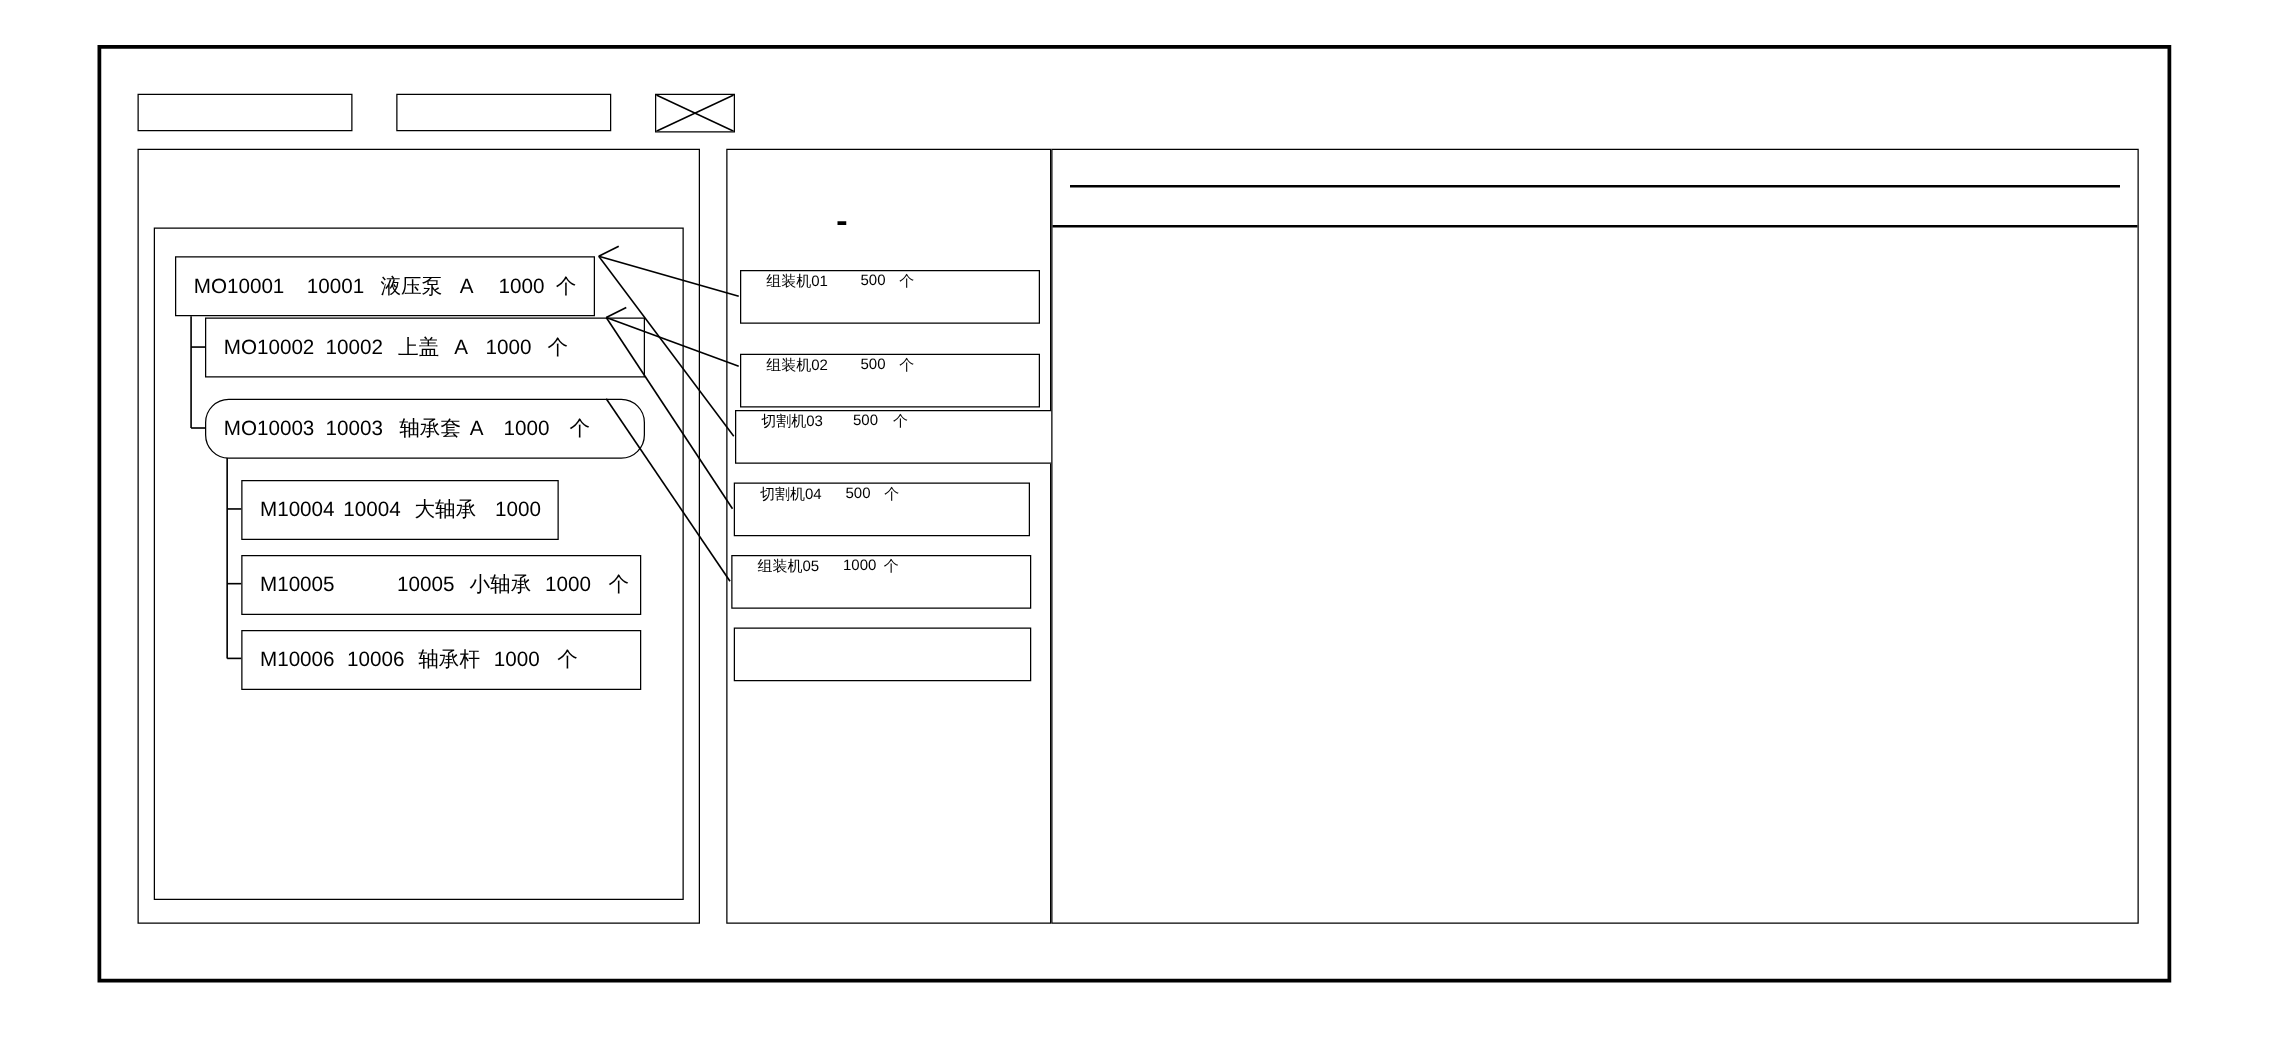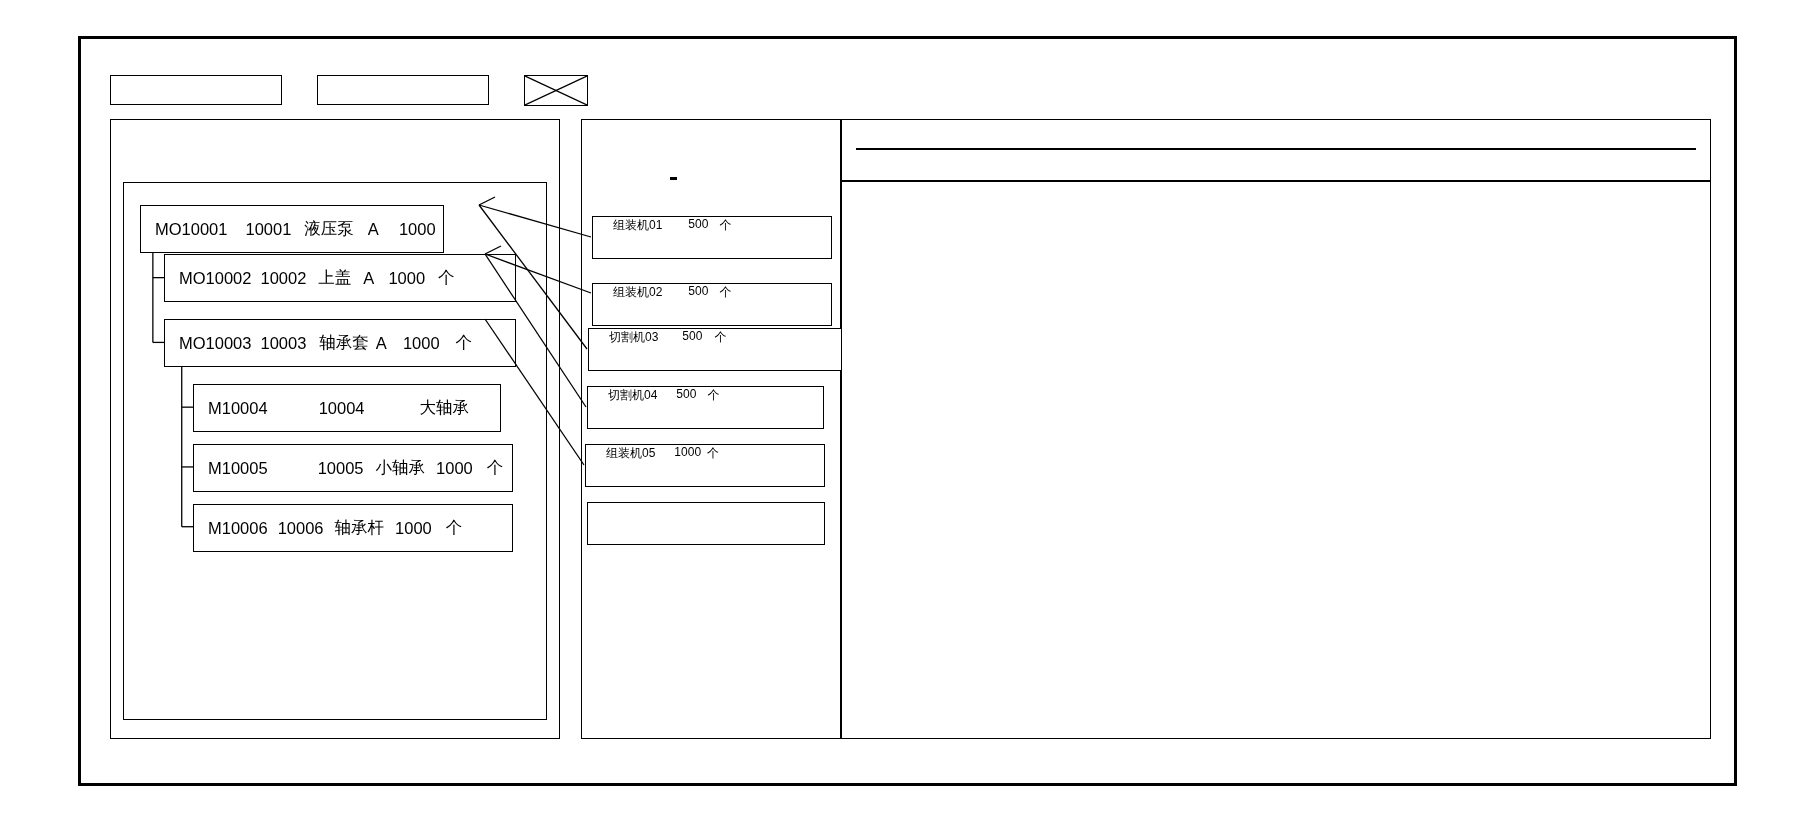--- a/index.html
+++ b/index.html
@@ -221,48 +221,48 @@
           <line x1="29" y1="48" x2="29" y2="160" stroke="#000" stroke-width="1.3"></line>
           <line x1="29" y1="95" x2="53" y2="95" stroke="#000" stroke-width="1.3"></line>
           <line x1="29" y1="160" x2="53" y2="160" stroke="#000" stroke-width="1.3"></line>
 
           <line x1="58" y1="183" x2="58" y2="345" stroke="#000" stroke-width="1.3"></line>
           <line x1="58" y1="225" x2="82" y2="225" stroke="#000" stroke-width="1.3"></line>
           <line x1="58" y1="285" x2="82" y2="285" stroke="#000" stroke-width="1.3"></line>
           <line x1="58" y1="345" x2="82" y2="345" stroke="#000" stroke-width="1.3"></line>
         </svg>
 
-        <div class="tree-row" style="left:16px; top:22px; width:304px; padding-left:14px;">
+        <div class="tree-row" style="left:16px; top:22px; width:336px; padding-left:14px;">
           <span class="cell" style="margin-right:18px;">MO10001</span>
           <span class="cell" style="margin-right:13px;">10001</span>
           <span class="cell" style="margin-right:14px;">液压泵</span>
           <span class="cell" style="margin-right:20px;">A</span>
           <span class="cell" style="margin-right:9px;">1000</span>
           <span class="cell">个</span>
         </div>
 
         <div class="tree-row" style="left:40px; top:71px; width:352px; padding-left:14px;">
           <span class="cell" style="margin-right:9px;">MO10002</span>
           <span class="cell" style="margin-right:12px;">10002</span>
           <span class="cell" style="margin-right:12px;">上盖</span>
           <span class="cell" style="margin-right:14px;">A</span>
           <span class="cell" style="margin-right:13px;">1000</span>
           <span class="cell">个</span>
         </div>
 
-        <div class="tree-row" style="left:40px; top:136px; width:352px; padding-left:14px;">
+        <div class="tree-row" style="left:40px; top:136px; width:352px; padding-left:14px;border-radius:19px;">
           <span class="cell" style="margin-right:9px;">MO10003</span>
           <span class="cell" style="margin-right:13px;">10003</span>
           <span class="cell" style="margin-right:7px;">轴承套</span>
           <span class="cell" style="margin-right:16px;">A</span>
           <span class="cell" style="margin-right:16px;">1000</span>
           <span class="cell">个</span>
         </div>
 
-        <div class="tree-row" style="left:69px; top:201px; width:308px; padding-left:14px;gap:44px;">
+        <div class="tree-row" style="left:69px; top:201px; width:254px; padding-left:14px;">
           <span class="cell" style="margin-right:7px;">M10004</span>
           <span class="cell" style="margin-right:11px;">10004</span>
           <span class="cell" style="margin-right:15px;font-family:Liberation Mono, monospace;">大轴承</span>
           <span class="cell" style="margin-right:14px;">1000</span>
           <span class="cell">个</span>
         </div>
 
         <div class="tree-row" style="left:69px; top:261px; width:320px; padding-left:14px;">
           <span class="cell" style="margin-right:10px;">M10005</span>
           <span class="cell" style="margin-right:12px;margin-left:40px;">10005</span>

